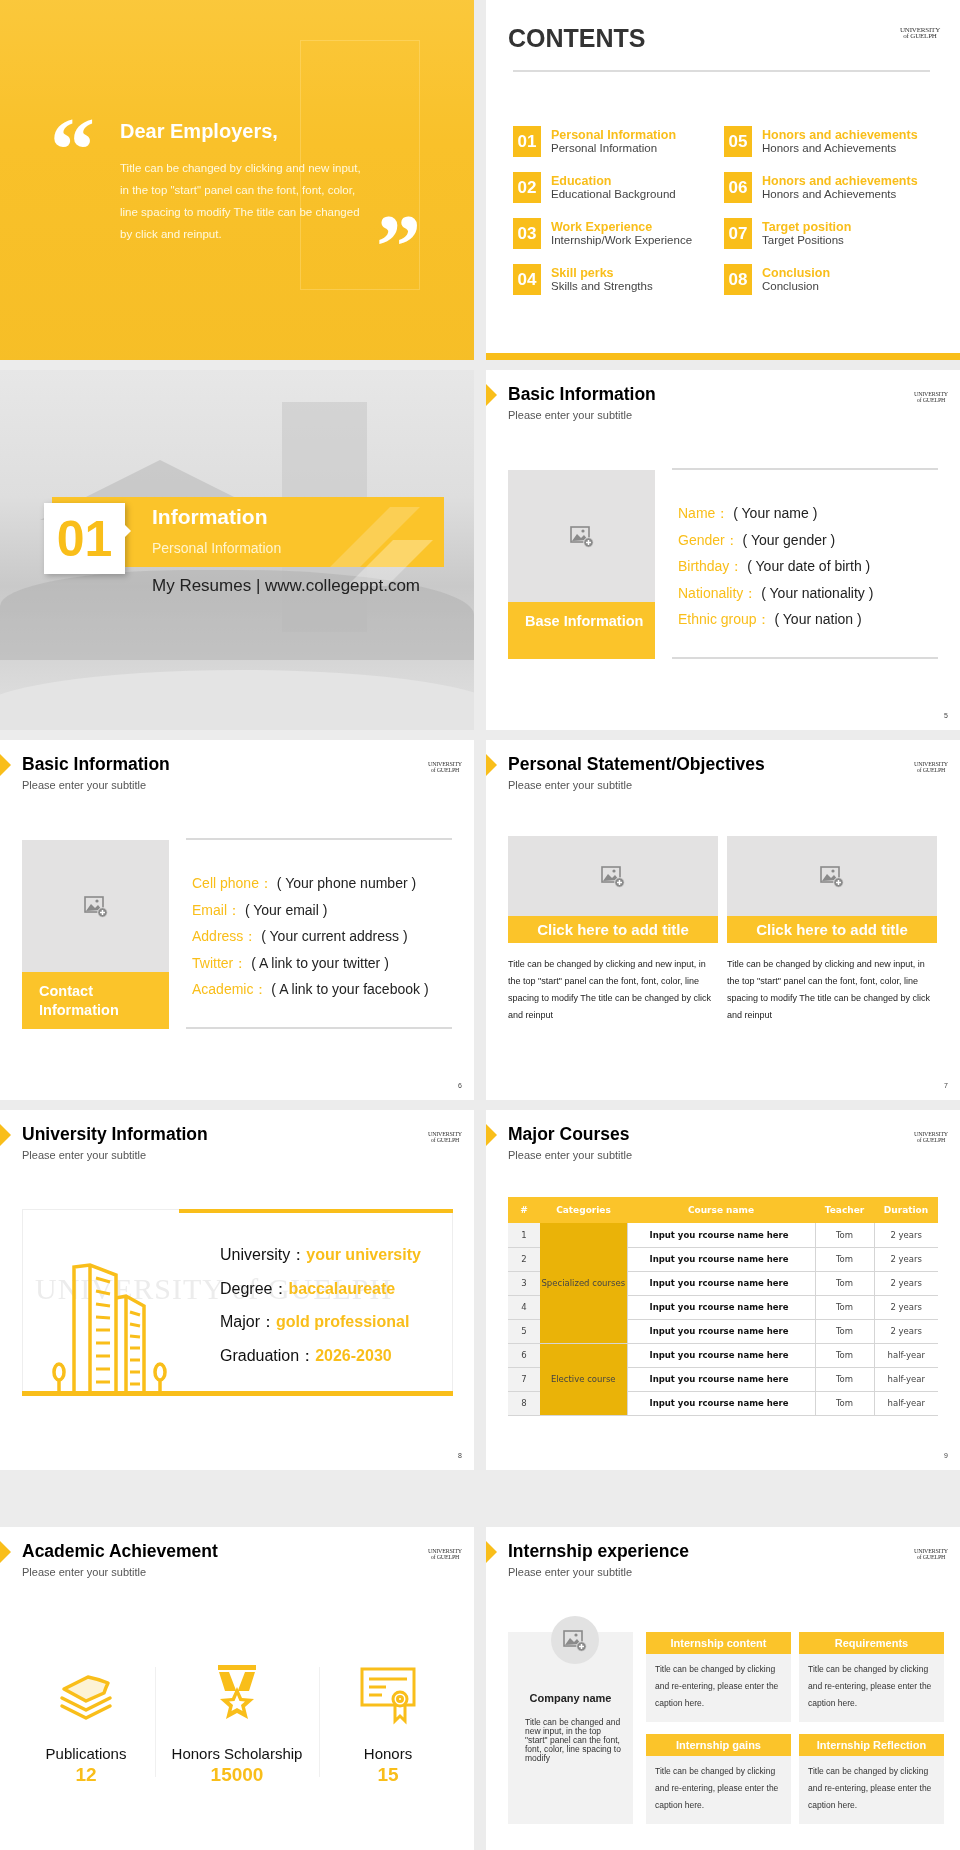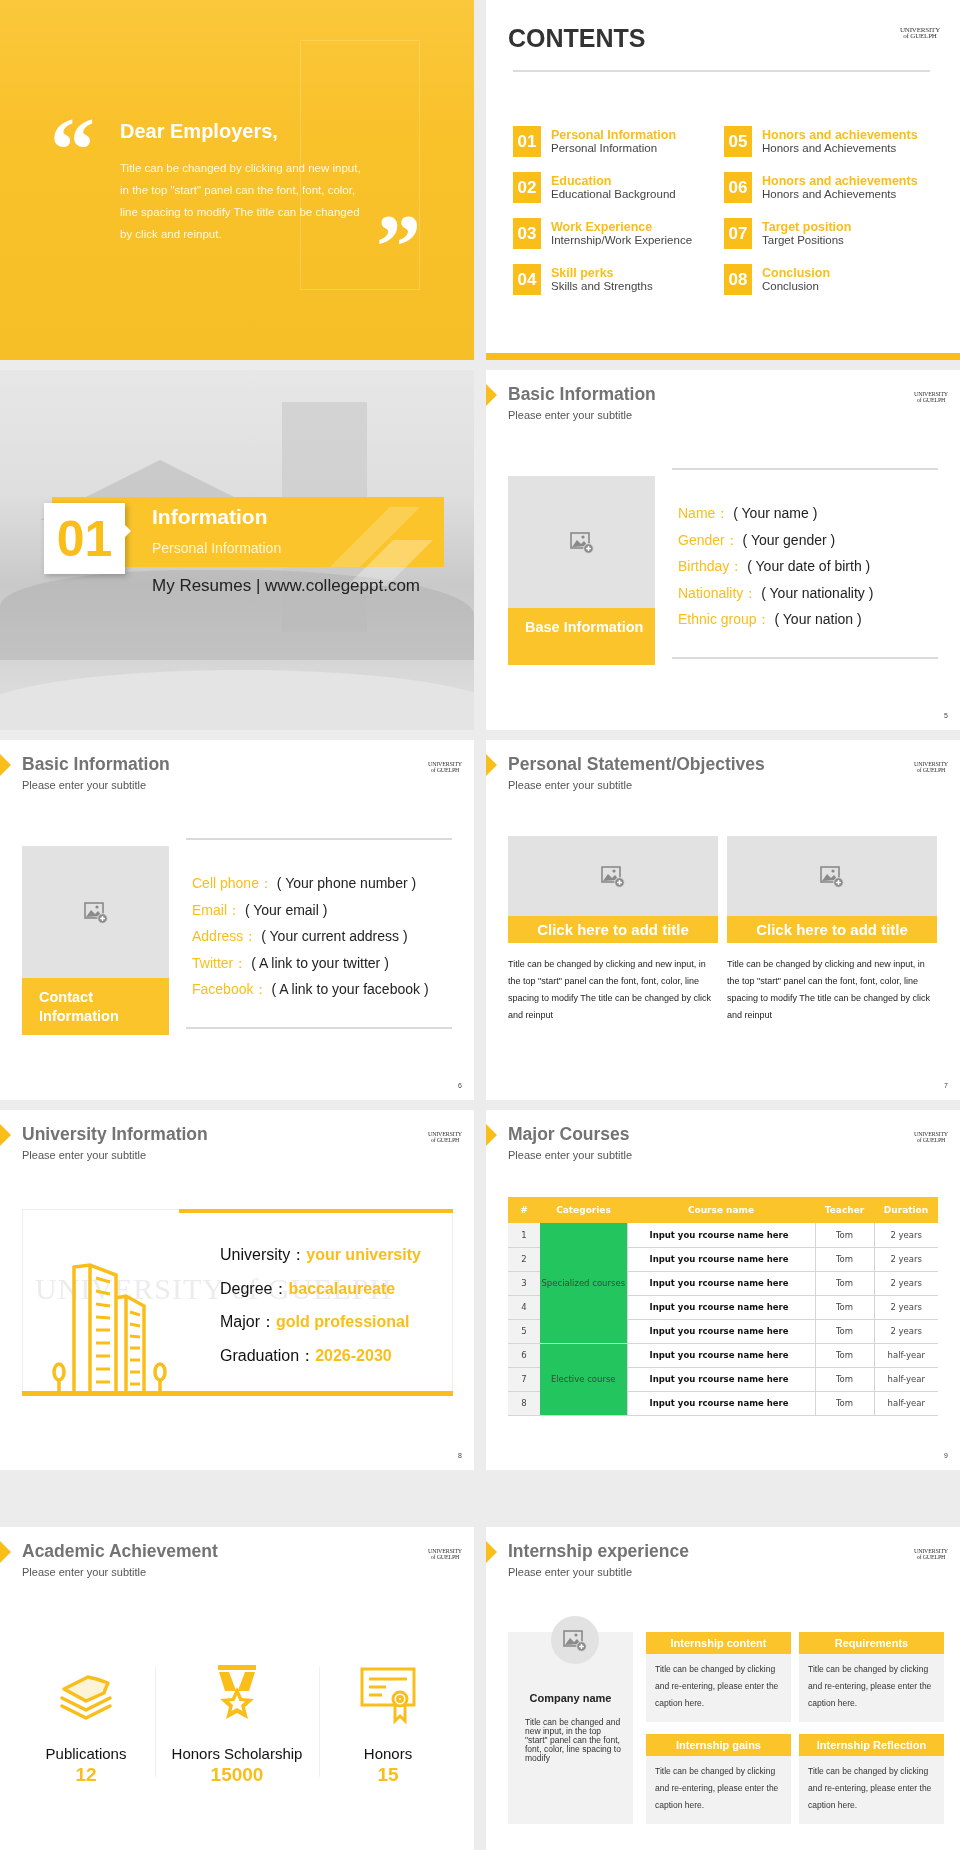--- a/index.html
+++ b/index.html
@@ -7,21 +7,21 @@
   body { font-family: "Liberation Sans", sans-serif; color: #222; position: relative; }
 
   .slide { position: absolute; width: 474px; height: 360px; background: #fff; overflow: hidden; }
   .col-l { left: 0; }
   .col-r { left: 486px; }
   .r0 { top: 0; } .r1 { top: 370px; } .r2 { top: 740px; } .r3 { top: 1110px; } .r4 { top: 1527px; padding-left: 11px; }
 
   
   .hdr-arrow { position: absolute; left: 0; top: 14px; width: 0; height: 0;
     border-top: 11px solid transparent; border-bottom: 11px solid transparent; border-left: 11px solid #f9be1a; }
-  .hdr-title { position: absolute; left: 22px; top: 14px; font-size: 17.5px; font-weight: bold; color: #737373; white-space: nowrap; }
+  .hdr-title { position: absolute; left: 22px; top: 14px; font-size: 17.5px; font-weight: bold; color: #000000; white-space: nowrap; }
   .hdr-sub { position: absolute; left: 22px; top: 39px; font-size: 11px; color: #555; white-space: nowrap; }
   .logo { position: absolute; right: 12px; top: 22px; font-family: "Liberation Serif", serif; font-size: 6px; line-height: 5.5px; color: #333; text-align: center; letter-spacing: -0.2px; }
   .page-num { position: absolute; right: 12px; bottom: 11px; font-size: 7px; color: #444; }
 
   
   .s1 { background: #f9c12a; }
   .s1 .bgtex { position: absolute; inset: 0; background:
       linear-gradient(180deg, rgba(255,220,110,0.25) 0%, rgba(240,180,20,0.0) 40%, rgba(230,175,20,0.15) 100%); }
   .s1 .bldg { position: absolute; left: 300px; top: 40px; width: 120px; height: 250px; border: 1px solid rgba(255,230,150,0.35); }
   .s1 .quote-open { position: absolute; left: 50px; top: 105px; font-family: "Liberation Serif", serif; font-size: 90px; font-weight: bold; color: #fff; line-height: 90px; }
@@ -56,21 +56,21 @@
   .s3 .title { position: absolute; left: 152px; top: 135px; font-size: 21px; font-weight: bold; color: #fff; }
   .s3 .sub { position: absolute; left: 152px; top: 170px; font-size: 14px; color: #fff5cf; }
   .s3 .foot { position: absolute; left: 152px; top: 206px; font-size: 17px; color: #222; }
 
   
   .ph { background: #e3e2e2; display: flex; align-items: center; justify-content: center; }
   .img-icon { width: 24px; height: 24px; position: relative; }
   .img-icon svg { width: 100%; height: 100%; }
 
   
-  .info-card { position: absolute; left: 22px; top: 106px; width: 147px; height: 225px; }
+  .info-card { position: absolute; left: 22px; top: 100px; width: 147px; height: 225px; }
   .info-card .ph { position: absolute; left: 0; top: 0; width: 147px; height: 132px; }
   .info-card .label { position: absolute; left: 0; top: 132px; width: 147px; height: 57px; background: #fbc42a; color: #fff; font-size: 14.5px; font-weight: bold; line-height: 19px; padding: 10px 0 0 17px; }
   .info-rule { position: absolute; left: 186px; width: 266px; height: 2px; background: #dadada; }
   .info-list { position: absolute; left: 192px; top: 130px; }
   .info-row { font-size: 14px; line-height: 26.5px; white-space: nowrap; }
   .info-row .k { color: #f9be1a; }
   .info-row .v { color: #222; }
 
   
   .ps-card { position: absolute; top: 96px; width: 210px; }
@@ -86,21 +86,21 @@
   .uni-illus { position: absolute; left: 50px; top: 150px; width: 120px; height: 132px; }
   .uni-list { position: absolute; left: 220px; top: 128px; }
   .uni-row { font-size: 16px; line-height: 33.5px; white-space: nowrap; color: #111; }
   .uni-row .v { color: #f9be1a; font-weight: bold; }
 
   
   .courses { position: absolute; left: 22px; top: 87px; width: 430px; border-collapse: collapse; font-family: "DejaVu Sans", sans-serif; }
   .courses th { background: #fbc42a; color: #fff; font-size: 9px; font-weight: bold; height: 26px; }
   .courses td { font-size: 8.5px; height: 24px; text-align: center; border-bottom: 1px solid #d5d5d5; color: #444; }
   .courses td.num { background: #f2f2f2; width: 32px; }
-  .courses td.cat { background: #22c55e; width: 87px; border-bottom: 1px solid #d5d5d5; border-right: 1px solid #d5d5d5; }
+  .courses td.cat { background: #eab308; width: 87px; border-bottom: 1px solid #d5d5d5; border-right: 1px solid #d5d5d5; }
   .courses td.cname { text-align: left; padding-left: 22px; font-weight: bold; color: #111; border-right: 1px solid #d5d5d5; width: 188px; }
   .courses td.teacher { border-right: 1px solid #d5d5d5; width: 59px; }
 
   
   .ach-item { position: absolute; top: 138px; width: 150px; text-align: center; }
   .ach-icon { width: 60px; height: 60px; margin: 0 auto; }
   .ach-label { margin-top: 20px; font-size: 15px; color: #111; white-space: nowrap; }
   .ach-value { font-size: 19px; font-weight: bold; color: #f9be1a; margin-top: 2px; }
   .ach-div { position: absolute; top: 140px; width: 1px; height: 110px; background: #f0f0f0; }
 
@@ -259,21 +259,21 @@
     </div>
     <div class="label">Contact Information</div>
   </div>
   <div class="info-rule" style="top:98px;"></div>
   <div class="info-rule" style="top:287px;"></div>
   <div class="info-list">
     <div class="info-row"><span class="k">Cell phone：</span> <span class="v">( Your phone number )</span></div>
     <div class="info-row"><span class="k">Email：</span> <span class="v">( Your email )</span></div>
     <div class="info-row"><span class="k">Address：</span> <span class="v">( Your current address )</span></div>
     <div class="info-row"><span class="k">Twitter：</span> <span class="v">( A link to your twitter )</span></div>
-    <div class="info-row"><span class="k">Facebook：</span> <span class="v">(  A link to your facebook )</span></div>
+    <div class="info-row"><span class="k">Academic：</span> <span class="v">(  A link to your facebook )</span></div>
   </div>
   <div class="page-num">6</div>
 </div>
 
 <div class="slide col-r r2">
   <div class="hdr-arrow"></div>
   <div class="hdr-title">Personal Statement/Objectives</div>
   <div class="hdr-sub">Please enter your subtitle</div>
   <div class="logo">
       <div>UNIVERSITY</div>

